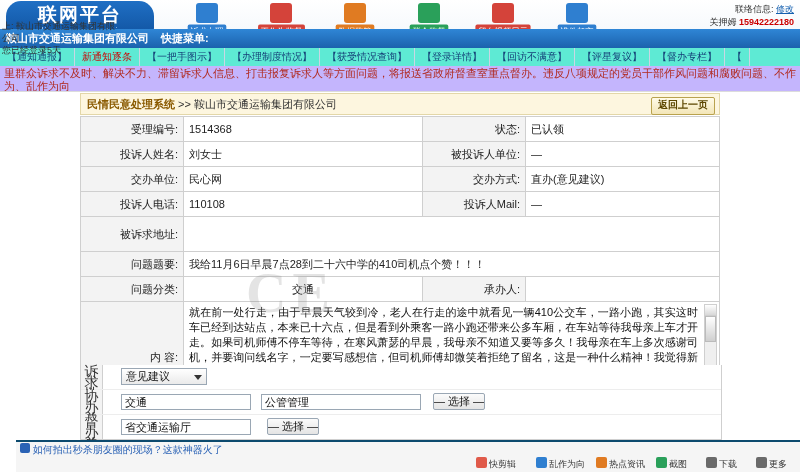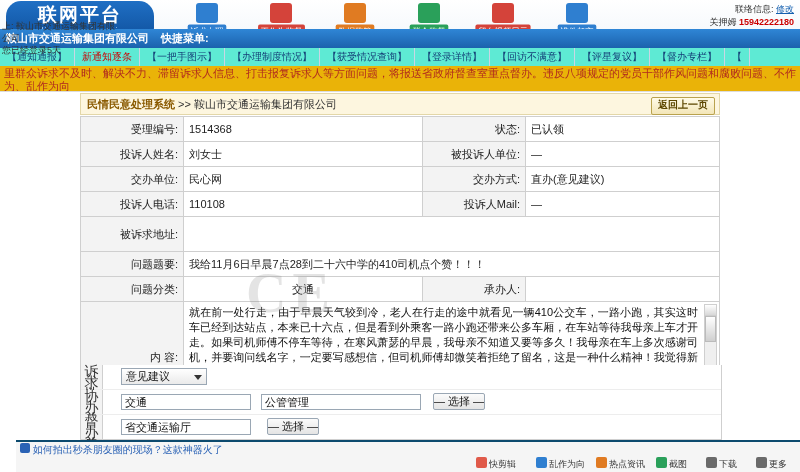--- a/index.html
+++ b/index.html
@@ -62,21 +62,21 @@
   .menubar{
     position:absolute;left:0;top:48px;width:800px;height:18px;
     background:#5eead4;border-bottom:1px solid #c9d6e4;
     font-size:10px;line-height:18px;white-space:nowrap;overflow:hidden;color:#143f77;
   }
   .menubar .mi{display:inline-block;padding:0 7px;border-right:1px solid #c9d6e4;cursor:pointer;}
   .menubar .mi.hot{color:#c00;}
 
   .marquee{
     position:absolute;left:0;top:66px;width:800px;height:26px;
-    border-bottom:1px solid #dcdcdc;background:#eab308;
+    border-bottom:1px solid #dcdcdc;background:#c4b5fd;
     font-size:11px;color:#b02a1f;line-height:13px;padding:1px 4px;box-sizing:border-box;
     overflow:hidden;
   }
 
   
   .content{position:absolute;left:0;top:93px;width:800px;height:347px;background:#fff;}
 
   .sysbar{
     position:absolute;left:80px;top:0;width:640px;height:22px;
     background:#fdf6df;border:1px solid #e3d7a8;

